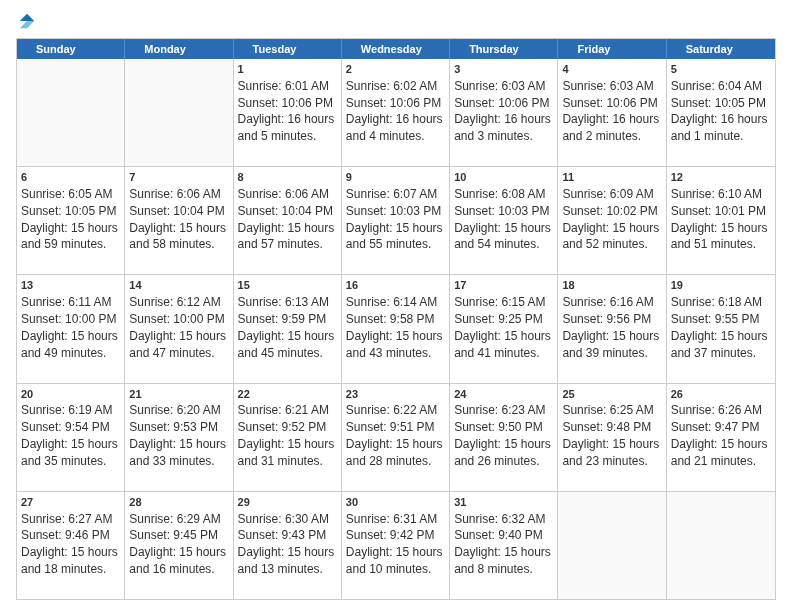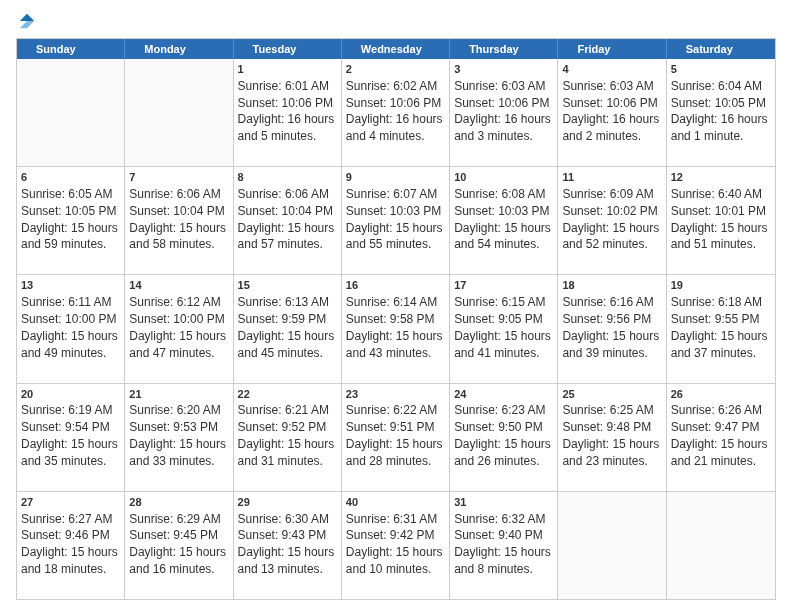--- a/index.html
+++ b/index.html
@@ -174,21 +174,21 @@
 Daylight: 15 hours
 and 55 minutes.</span></div>
           <div class="cal-cell"><span class="day-num">10</span><span class="cell-text" style="white-space: pre-wrap;">Sunrise: 6:08 AM
 Sunset: 10:03 PM
 Daylight: 15 hours
 and 54 minutes.</span></div>
           <div class="cal-cell"><span class="day-num">11</span><span class="cell-text" style="white-space: pre-wrap;">Sunrise: 6:09 AM
 Sunset: 10:02 PM
 Daylight: 15 hours
 and 52 minutes.</span></div>
-          <div class="cal-cell"><span class="day-num">12</span><span class="cell-text" style="white-space: pre-wrap;">Sunrise: 6:40 AM
+          <div class="cal-cell"><span class="day-num">12</span><span class="cell-text" style="white-space: pre-wrap;">Sunrise: 6:10 AM
 Sunset: 10:01 PM
 Daylight: 15 hours
 and 51 minutes.</span></div>
         </div>
         <div class="cal-row">
           <div class="cal-cell"><span class="day-num">13</span><span class="cell-text" style="white-space: pre-wrap;">Sunrise: 6:11 AM
 Sunset: 10:00 PM
 Daylight: 15 hours
 and 49 minutes.</span></div>
           <div class="cal-cell"><span class="day-num">14</span><span class="cell-text" style="white-space: pre-wrap;">Sunrise: 6:12 AM
@@ -197,21 +197,21 @@
 and 47 minutes.</span></div>
           <div class="cal-cell"><span class="day-num">15</span><span class="cell-text" style="white-space: pre-wrap;">Sunrise: 6:13 AM
 Sunset: 9:59 PM
 Daylight: 15 hours
 and 45 minutes.</span></div>
           <div class="cal-cell"><span class="day-num">16</span><span class="cell-text" style="white-space: pre-wrap;">Sunrise: 6:14 AM
 Sunset: 9:58 PM
 Daylight: 15 hours
 and 43 minutes.</span></div>
           <div class="cal-cell"><span class="day-num">17</span><span class="cell-text" style="white-space: pre-wrap;">Sunrise: 6:15 AM
-Sunset: 9:05 PM
+Sunset: 9:25 PM
 Daylight: 15 hours
 and 41 minutes.</span></div>
           <div class="cal-cell"><span class="day-num">18</span><span class="cell-text" style="white-space: pre-wrap;">Sunrise: 6:16 AM
 Sunset: 9:56 PM
 Daylight: 15 hours
 and 39 minutes.</span></div>
           <div class="cal-cell"><span class="day-num">19</span><span class="cell-text" style="white-space: pre-wrap;">Sunrise: 6:18 AM
 Sunset: 9:55 PM
 Daylight: 15 hours
 and 37 minutes.</span></div>
@@ -252,21 +252,21 @@
 Daylight: 15 hours
 and 18 minutes.</span></div>
           <div class="cal-cell"><span class="day-num">28</span><span class="cell-text" style="white-space: pre-wrap;">Sunrise: 6:29 AM
 Sunset: 9:45 PM
 Daylight: 15 hours
 and 16 minutes.</span></div>
           <div class="cal-cell"><span class="day-num">29</span><span class="cell-text" style="white-space: pre-wrap;">Sunrise: 6:30 AM
 Sunset: 9:43 PM
 Daylight: 15 hours
 and 13 minutes.</span></div>
-          <div class="cal-cell"><span class="day-num">40</span><span class="cell-text" style="white-space: pre-wrap;">Sunrise: 6:31 AM
+          <div class="cal-cell"><span class="day-num">30</span><span class="cell-text" style="white-space: pre-wrap;">Sunrise: 6:31 AM
 Sunset: 9:42 PM
 Daylight: 15 hours
 and 10 minutes.</span></div>
           <div class="cal-cell"><span class="day-num">31</span><span class="cell-text" style="white-space: pre-wrap; margin-top: 24px;">Sunrise: 6:32 AM
 Sunset: 9:40 PM
 Daylight: 15 hours
 and 8 minutes.</span></div>
           <div class="cal-cell empty"></div>
           <div class="cal-cell empty"></div>
         </div>

